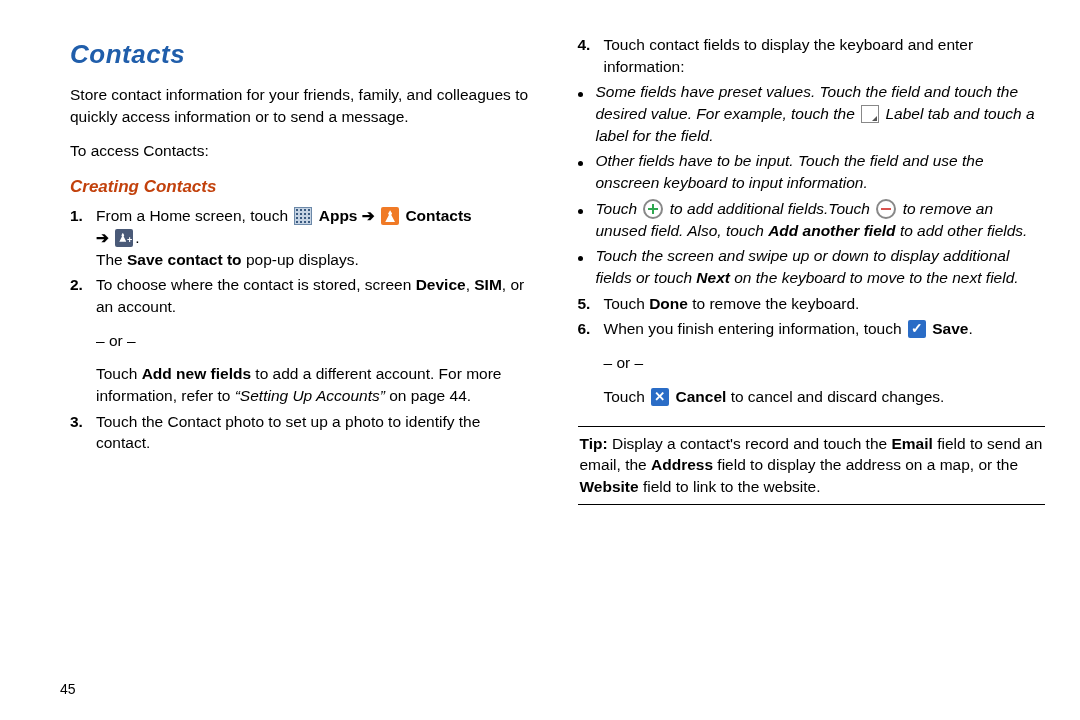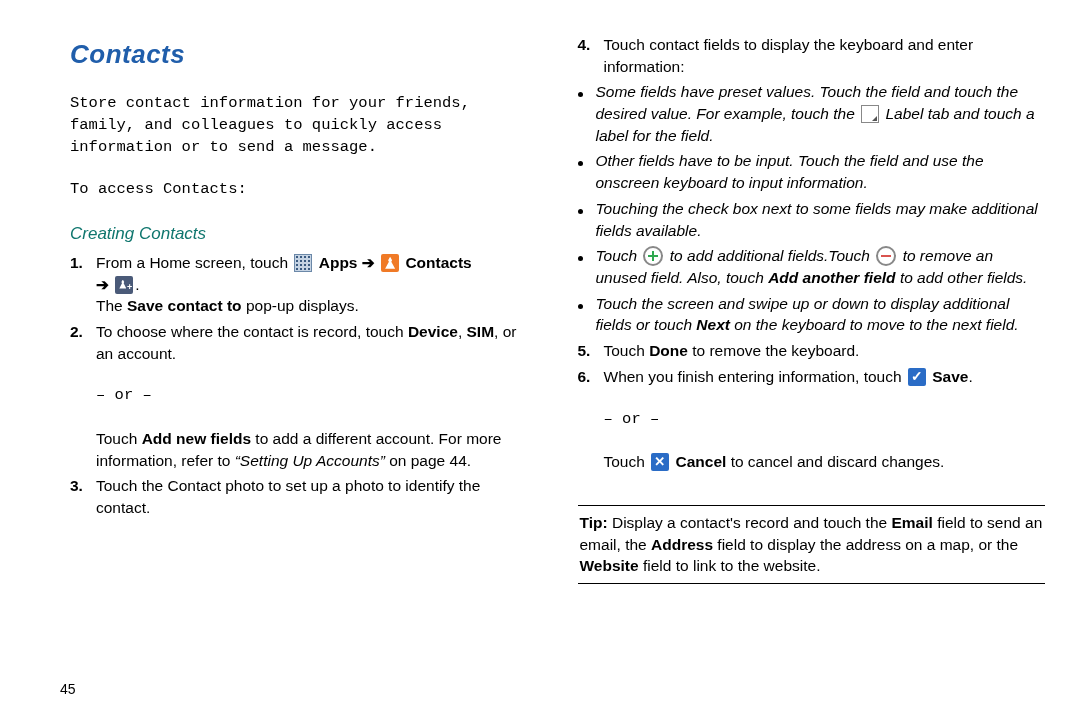--- a/index.html
+++ b/index.html
@@ -25,29 +25,28 @@
     font-family: Arial, Helvetica, sans-serif;
     font-weight: 900;
     font-style: italic;
     color: #205eab;
     font-size: 26px;
     margin: 6px 0 4px 0;
     letter-spacing: 0.5px;
   }
   h2.sub-title {
     font-family: Arial, Helvetica, sans-serif;
-    font-weight: 400;
+    font-weight: 700;
     font-style: italic;
-    color: #0f766e;
+    color: #c2410c;
     font-size: 17px;
     margin: 14px 0 6px 0;
   }
   .para {
-    margin: 21px 0;
-    font-family: Liberation Mono, monospace;
+    margin: 12px 0;
   }
   .indent1 { margin-left: 26px; }
   .indent2 { margin-left: 52px; font-style: italic; }
   .list-row {
     display: flex;
     align-items: flex-start;
     margin: 4px 0;
   }
   .marker {
     flex: 0 0 26px;
@@ -187,21 +186,21 @@
     font-size:13px;
     font-weight:700;
   }
   .arrow {
     font-weight:700;
   }
   .tip-box {
     border-top:1.5px solid #000;
     border-bottom:1.5px solid #000;
     padding:6px 2px;
-    margin-top:32px;
+    margin-top:18px;
   }
   .pagenum {
     position:absolute;
     left:60px;
     bottom:20px;
     font-size:14px;
   }
   .page { position:relative; }
 </style>
 </head>
@@ -230,21 +229,21 @@
         <span class="arrow">➔</span>
         <span class="icon icon-addcontact"></span><span>.</span>
         <br>
         <span>The </span><span class="bold">Save contact to</span><span> pop-up displays.</span>
       </span>
     </div>
 
     <div class="list-row indent1">
       <span class="marker">2.</span>
       <span class="li-body">
-        <span>To choose where the contact is record, touch </span><span class="bold">Device</span><span>, </span><span class="bold">SIM</span><span>, or an account.</span>
+        <span>To choose where the contact is stored, screen </span><span class="bold">Device</span><span>, </span><span class="bold">SIM</span><span>, or an account.</span>
         <div class="para">– or –</div>
         <span>Touch </span><span class="bold">Add new fields</span><span> to add a different account. For more information, refer to </span><span class="italic">“Setting Up Accounts”</span><span> on page 44.</span>
       </span>
     </div>
 
     <div class="list-row indent1">
       <span class="marker">3.</span>
       <span class="li-body">Touch the Contact photo to set up a photo to identify the contact.</span>
     </div>
 
@@ -265,24 +264,20 @@
         <span class="icon icon-label"></span>
         <span> Label tab and touch a label for the field.</span>
       </span>
     </div>
 
     <div class="list-row indent2">
       <span class="marker-bullet"><span class="dot"></span></span>
       <span class="li-body">Other fields have to be input. Touch the field and use the onscreen keyboard to input information.</span>
     </div>
 
-    <div class="list-row indent2">
-      <span class="marker-bullet"><span class="dot"></span></span>
-      <span class="li-body">Touching the check box next to some fields may make additional fields available.</span>
-    </div>
 
     <div class="list-row indent2">
       <span class="marker-bullet"><span class="dot"></span></span>
       <span class="li-body">
         <span>Touch </span>
         <span class="icon icon-plus"></span>
         <span> to add additional fields.Touch </span>
         <span class="icon icon-minus"></span>
         <span> to remove an unused field. Also, touch </span><span class="bold">Add another field</span><span> to add other fields.</span>
       </span>

